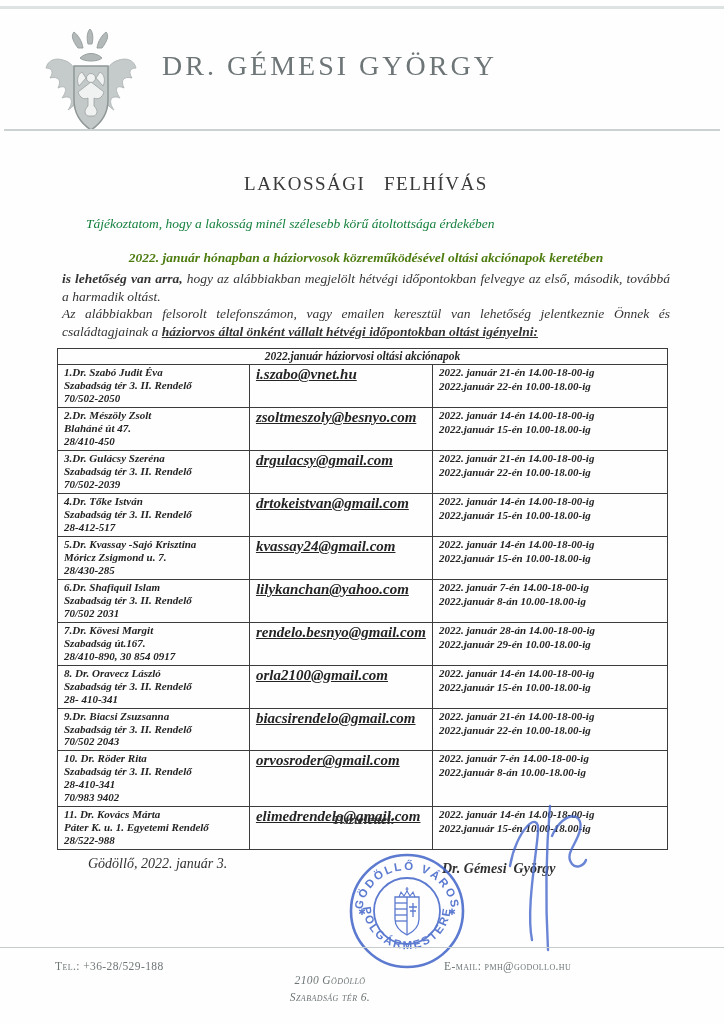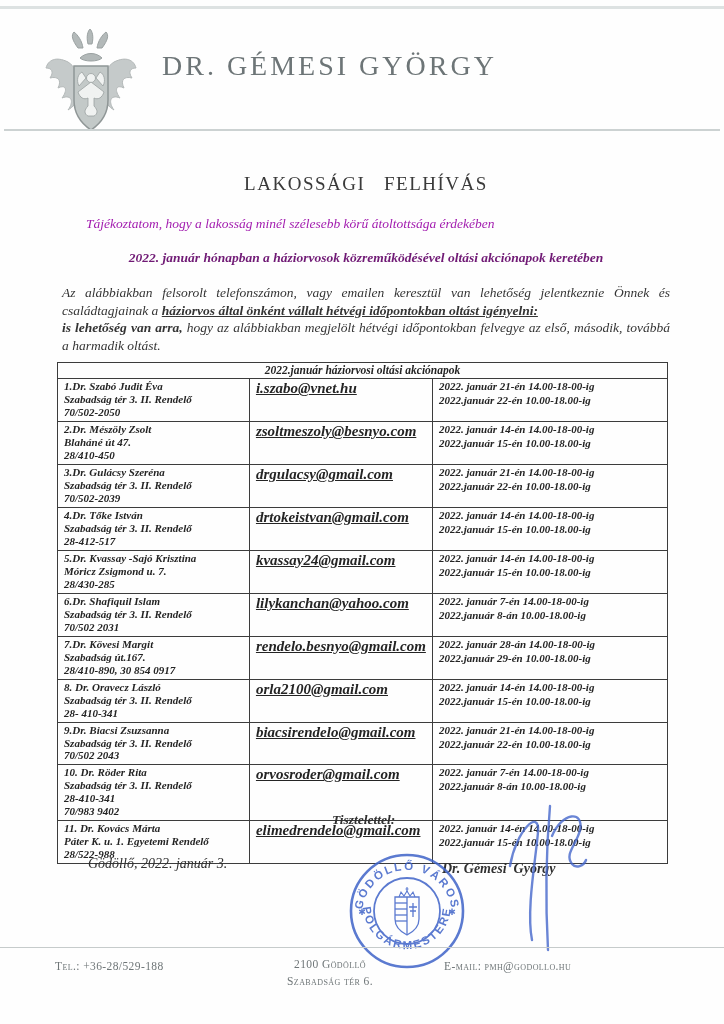--- a/index.html
+++ b/index.html
@@ -27,22 +27,22 @@
   }
   .head-rule{position:absolute;top:129px;left:4px;width:716px;height:2px;background:#ccd2d2;}
 
   
   .content{position:absolute;top:131px;left:62px;width:608px;}
   h1.doc-title{
     text-align:center;font-size:19px;font-weight:400;color:#3a3a3a;
     letter-spacing:1.5px;margin:42px 0 20px 0;white-space:pre;
   }
   p{margin:0;font-size:13.5px;line-height:1.3;}
-  .intro{font-style:italic;text-indent:24px;margin-bottom:16px;color:#a21caf;}
-  .highlight{font-style:italic;font-weight:bold;text-align:center;margin-bottom:18px;color:#701a75;}
+  .intro{font-style:italic;text-indent:24px;margin-bottom:16px;color:#15803d;}
+  .highlight{font-style:italic;font-weight:bold;text-align:center;margin-bottom:4px;color:#4d7c0f;}
   .para{font-style:italic;text-align:justify;color:#343434;}
   .para b{font-weight:bold;}
   .u{text-decoration:underline;}
 
   
   table.doctors{
     border-collapse:collapse;margin:8px 0 12px -5px;width:611px;
     font-style:italic;font-weight:bold;color:#242424;
   }
   table.doctors td{border:1.4px solid #3c3c3c;vertical-align:top;padding:1px 6px 2px 6px;}
@@ -58,21 +58,21 @@
   .place-date{position:absolute;left:88px;top:856px;font-size:14px;font-weight:normal;font-style:italic;}
   .signer{position:absolute;left:442px;top:861px;font-size:14px;font-weight:bold;font-style:italic;white-space:pre;}
   .stamp{position:absolute;left:346px;top:850px;width:122px;height:122px;opacity:.85;}
   .signature{position:absolute;left:492px;top:800px;width:100px;height:165px;opacity:.8;}
 
   
   .foot-rule{position:absolute;top:947px;left:0;width:724px;height:1px;background:#c6cbcb;}
   .footer{position:absolute;top:956px;left:0;width:724px;font-size:11.5px;color:#6e7577;
           font-variant:small-caps;letter-spacing:.4px;}
   .foot-tel{position:absolute;left:55px;top:4px;}
-  .foot-addr{position:absolute;left:230px;top:0;width:200px;text-align:center;line-height:1.5;}
+  .foot-addr{position:absolute;left:230px;top:16px;width:200px;text-align:center;line-height:1.5;font-style:italic;}
   .foot-email{position:absolute;left:444px;top:4px;}
 </style>
 </head>
 <body>
 
 <div class="page">
   <div class="top-edge"></div>
 
   <div class="letterhead">
     <svg class="crest" viewBox="0 0 106 108">
@@ -101,22 +101,22 @@
     <div class="head-text">
       <div class="head-name">DR. GÉMESI GYÖRGY</div>
     </div>
   </div>
   <div class="head-rule"></div>
 
   <div class="content">
     <h1 class="doc-title">LAKOSSÁGI   FELHÍVÁS</h1>
     <p class="intro">Tájékoztatom, hogy a lakosság minél szélesebb körű átoltottsága érdekében</p>
     <p class="highlight">2022. január hónapban a háziorvosok közreműködésével oltási akciónapok keretében</p>
+    <p class="para"><b>is lehetőség van arra,</b><span> hogy az alábbiakban megjelölt hétvégi időpontokban felvegye az első, második, továbbá a harmadik oltást.</span></p>
     <p class="para"><span>Az alábbiakban felsorolt telefonszámon, vagy emailen keresztül van lehetőség jelentkeznie Önnek és családtagjainak a </span><b class="u">háziorvos által önként vállalt hétvégi időpontokban oltást igényelni:</b></p>
-    <p class="para"><b>is lehetőség van arra,</b><span> hogy az alábbiakban megjelölt hétvégi időpontokban felvegye az első, második, továbbá a harmadik oltást.</span></p>
 
     <table class="doctors">
       <tbody>
         <tr>
           <td class="caption-cell" colspan="3">2022.január háziorvosi oltási akciónapok</td>
         </tr>
       </tbody>
       <tbody id="doctor-rows">
           <tr>
             <td class="c-doctor">

